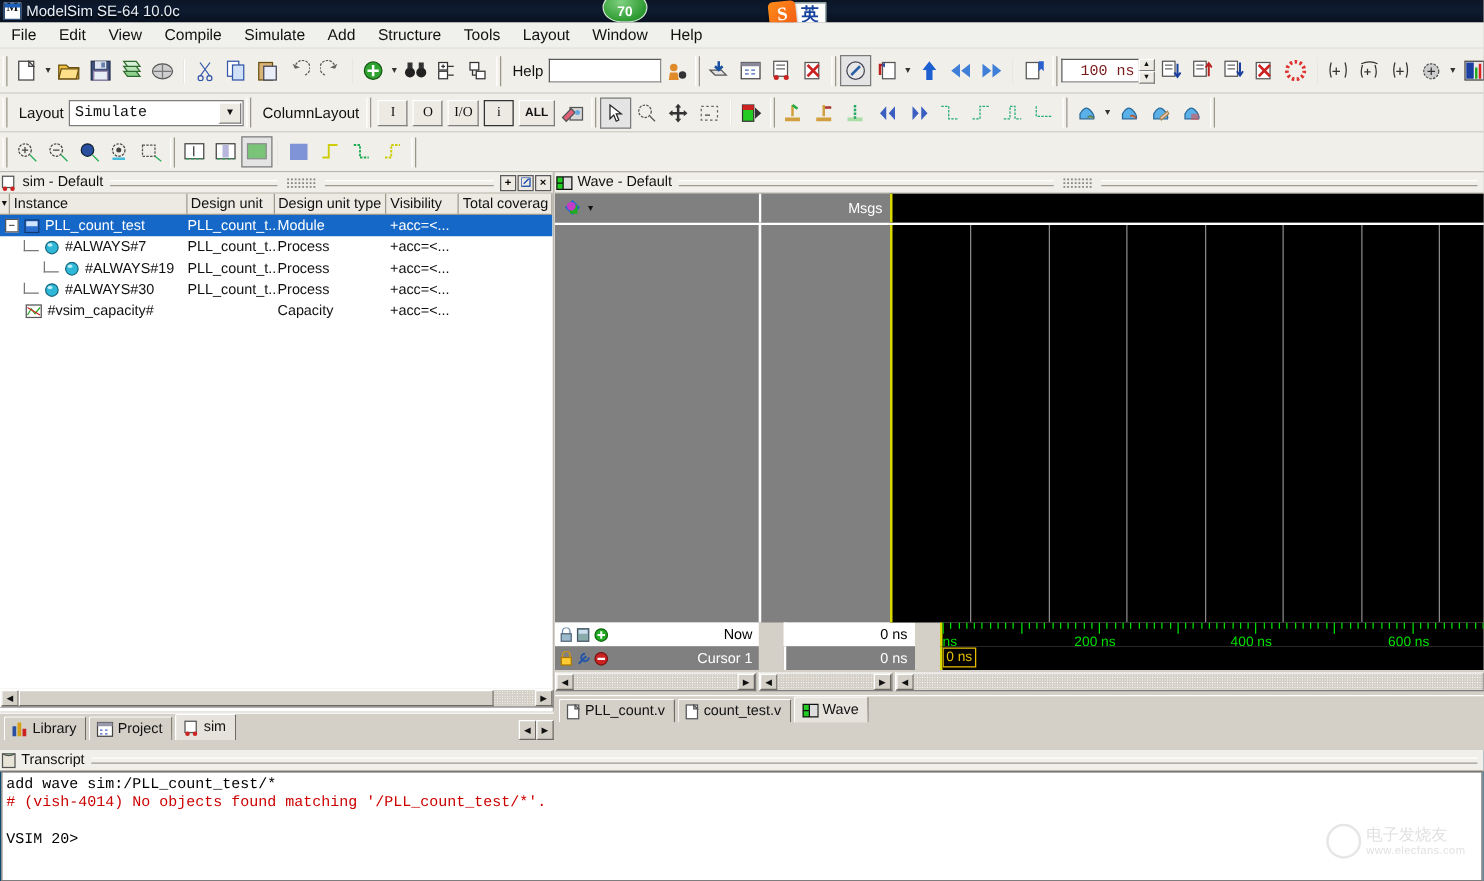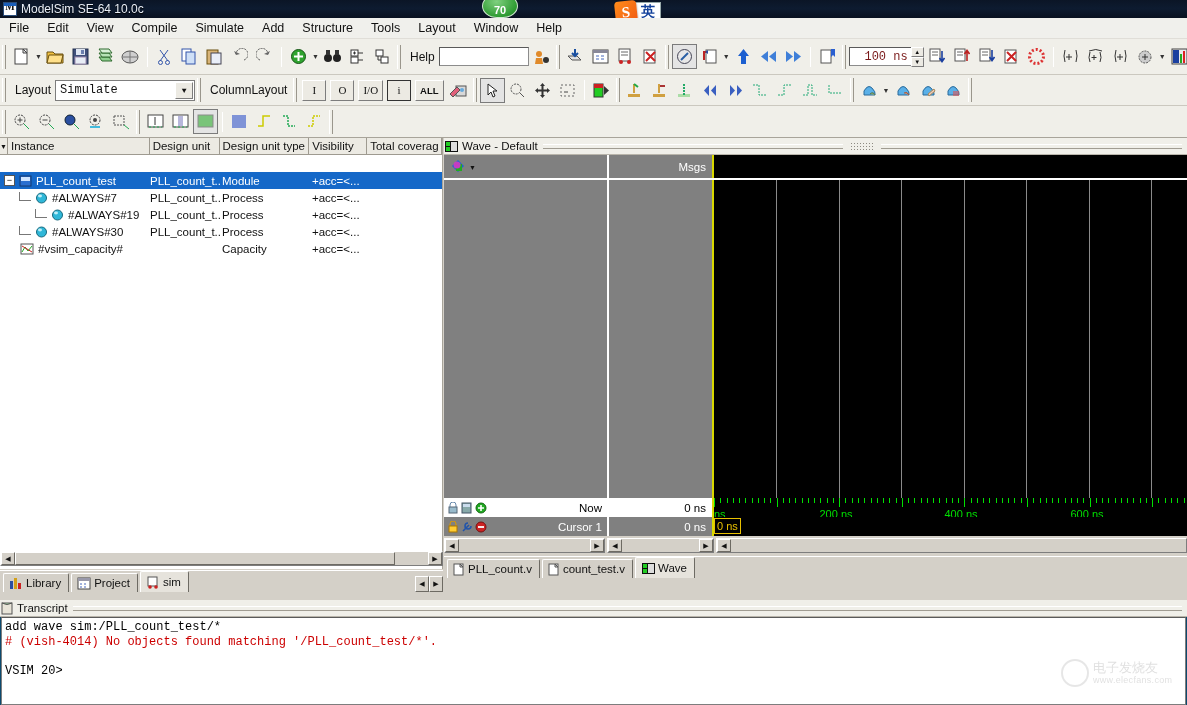--- a/index.html
+++ b/index.html
@@ -181,21 +181,21 @@
                  border-left: 2px solid #fff; }
   .wave-canvas { flex: 1; background: #000; border-left: 2px solid #d9d900; }
 
   .wave-body { display: flex; height: 318px; }
   .wave-body .l { width: 163px; background: #808080; }
   .wave-body .m { width: 105px; background: #808080; border-left: 2px solid #fff; }
   .wave-body .r { flex: 1; background: #000; border-left: 2px solid #d9d900;
                   position: relative; overflow: hidden; }
 
   .cursor-rows { }
-  .crow { display: flex; height: 19px; font-size: 11.5px; }
+  .crow { display: flex; height: 19px; font-size: 11.5px; gap: 20px; }
   .crow .l { width: 163px; display: flex; align-items: center;
              justify-content: flex-end; padding-right: 5px; }
   .crow .m { width: 105px; display: flex; align-items: center;
              justify-content: flex-end; padding-right: 6px;
              border-left: 2px solid #fff; }
   .crow.now .l, .crow.now .m { background: #fff; color: #000; }
   .crow.cur .l, .crow.cur .m { background: #808080; color: #fff; padding-left: 20px; }
   .crow .icons { position: absolute; left: 3px; display: flex; gap: 2px; }
 
   .timeline { flex: 1; background: #000; border-left: 2px solid #d9d900;
@@ -762,20 +762,39 @@
       <div class="tbtn">
         <svg width="17" height="17">
             <path d="M2 13 h5 v-10 h7" stroke="#cc0" fill="none" stroke-width="1.5" stroke-dasharray="2 1"></path>
           </svg>
       </div>
     </div>
     <div class="grip"></div>
   </div>
 
   <div id="simPanel">
+    <div class="panel-title">
+      <svg width="15" height="13">
+        <rect x="2" y="1" width="9" height="9" fill="#fff" stroke="#555"></rect>
+        <circle cx="4" cy="11" r="1.8" fill="#c22"></circle>
+          <circle cx="10" cy="11" r="1.8" fill="#c22"></circle>
+      </svg>
+      <span class="ptxt">sim - Default</span>
+      <span class="rule"></span>
+      <span class="dots"></span>
+      <span class="rule"></span>
+      <span class="tbtn-sm">+</span>
+      <span class="tbtn-sm">
+        <svg width="8" height="8">
+            <rect x="0" y="0" width="7" height="7" fill="none" stroke="#14a"></rect>
+            <path d="M2 5 L6 1" stroke="#14a"></path>
+          </svg>
+      </span>
+      <span class="tbtn-sm">×</span>
+    </div>
 
     <div class="hdr-row">
       <div class="hdr-cell" style="width:8px;justify-content:center;font-size:7px">▼</div>
       <div class="hdr-cell" style="width:142px">Instance</div>
       <div class="hdr-cell" style="width:70px">Design unit</div>
       <div class="hdr-cell" style="width:90px">Design unit type</div>
       <div class="hdr-cell" style="width:58px">Visibility</div>
       <div class="hdr-cell" style="width:75px">Total coverag</div>
     </div>
 

